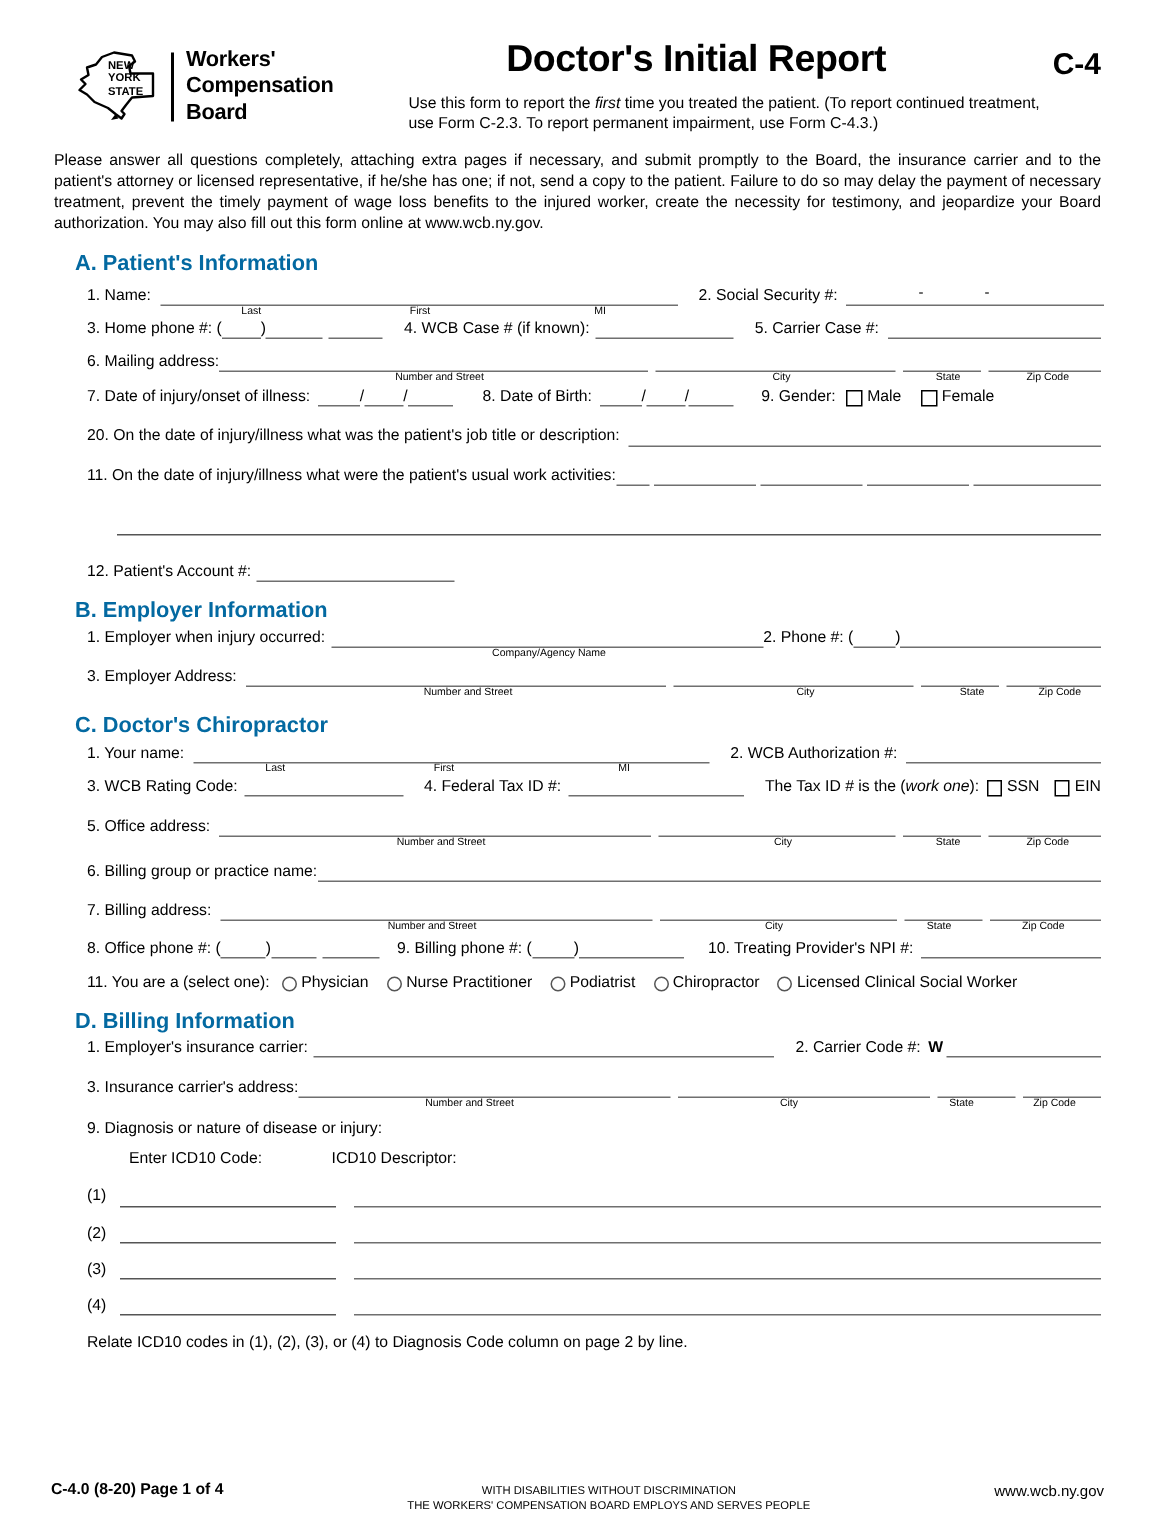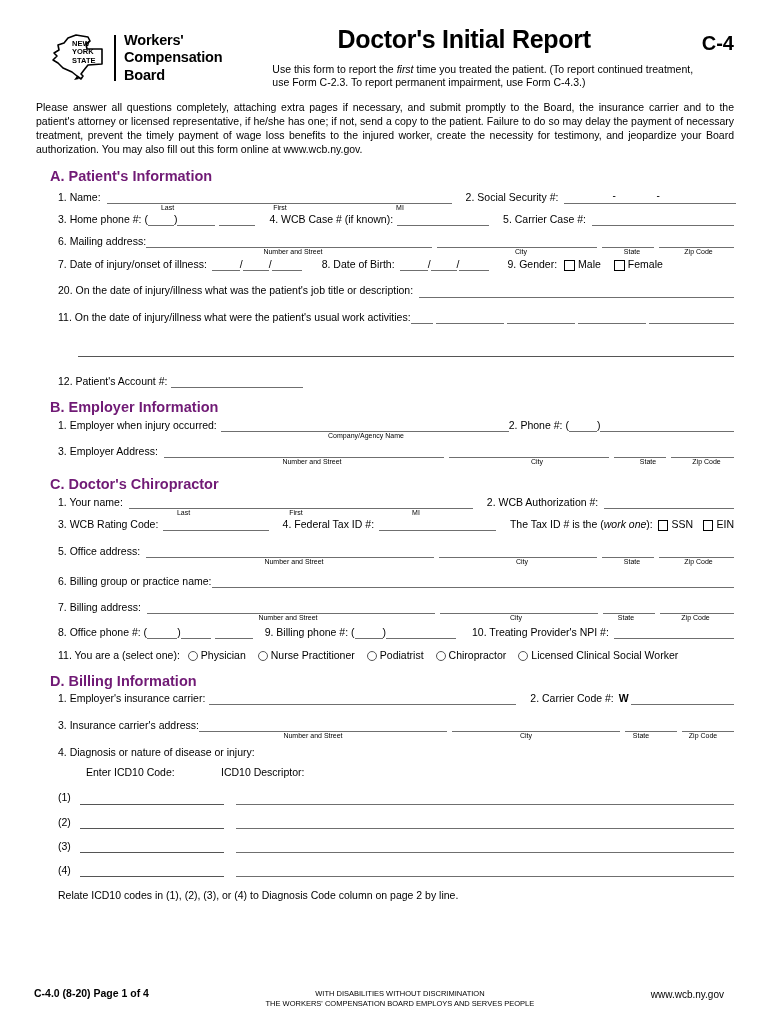--- a/index.html
+++ b/index.html
@@ -26,21 +26,21 @@
   .form-title { font-size:25px; font-weight:bold; letter-spacing:-0.3px; line-height:1.1; }
   .title-sub { font-size:10.5px; text-align:left; line-height:1.28; margin-top:9px; padding-left:40px; }
   .form-code { font-size:20px; font-weight:bold; flex:0 0 auto; padding-top:4px; padding-left:6px;}
   .ital { font-style: italic; }
 
   
   .intro { padding: 12px 36px 0 36px; font-size:10.5px; line-height:1.33; text-align:justify; }
 
   
   .section-head {
-    font-size:14.5px; font-weight:bold; color:#701a75;
+    font-size:14.5px; font-weight:bold; color:#0369a1;
     padding-left:50px; margin-top:11px; margin-bottom:3px;
   }
   .body-area { padding: 0 36px 0 58px; }
   .row { position:relative; display:flex; align-items:flex-end; margin-top:7px; }
   .lbl { white-space:nowrap; font-size:10.5px; line-height:1.15; padding-bottom:1px; }
 
   
   .fill { border-bottom:1px solid #6f6f6f; height:13px; flex:1 1 auto; }
   .fill.dark { border-bottom-color:#555; }
   .ln { border-bottom:1px solid #6f6f6f; height:13px; display:inline-block; }
@@ -49,21 +49,21 @@
   
   .cbx { width:11px; height:11px; border:1.3px solid #000; display:inline-block; vertical-align:-1px; margin-right:3px; }
   .rdo { width:10px; height:10px; border:1.2px solid #555; border-radius:50%; display:inline-block; vertical-align:-1px; margin-right:3px; }
 
   .gap { width:10px; flex:0 0 auto; }
 
   
   .date-slot { display:inline-block; border-bottom:1px solid #6f6f6f; height:12px; }
 
   
-  .footer { position:absolute; left:0; right:12px; bottom:16px; padding:0 34px 0 34px; display:flex; align-items:flex-start; }
+  .footer { position:absolute; left:0; right:0; bottom:16px; padding:0 34px 0 34px; display:flex; align-items:flex-start; }
   .foot-left { font-size:10.5px; font-weight:bold; white-space:nowrap; flex:0 0 auto; }
   .foot-center { flex:1 1 auto; text-align:center; font-size:7.5px; line-height:1.25; padding-top:2px; }
   .foot-right { font-size:10px; white-space:nowrap; flex:0 0 auto; padding-top:2px; }
 </style>
 </head>
 <body>
 
 <div class="page">
 
   <div class="header">
@@ -399,21 +399,21 @@
       <span class="cap" style="width:248px">Number and Street</span>
       <span style="width:5px"></span>
       <span class="cap" style="width:168px">City</span>
       <span style="width:5px"></span>
       <span class="cap" style="width:52px">State</span>
       <span style="width:5px"></span>
       <span class="cap" style="flex:1 1 auto">Zip Code</span>
     </div>
 
     <div class="row" style="margin-top:7px">
-      <span class="lbl">4. Diagnosis or nature of disease or injury:</span>
+      <span class="lbl">9. Diagnosis or nature of disease or injury:</span>
     </div>
 
     <div class="row" style="margin-top:7px;padding-left:28px">
       <span class="lbl" style="width:135px">Enter ICD10 Code:</span>
       <span class="lbl">ICD10 Descriptor:</span>
     </div>
 
     <div class="row" style="margin-top:12px">
       <span class="lbl" style="width:22px">(1)</span>
       <span class="fill dark" style="flex:0 0 144px"></span>

